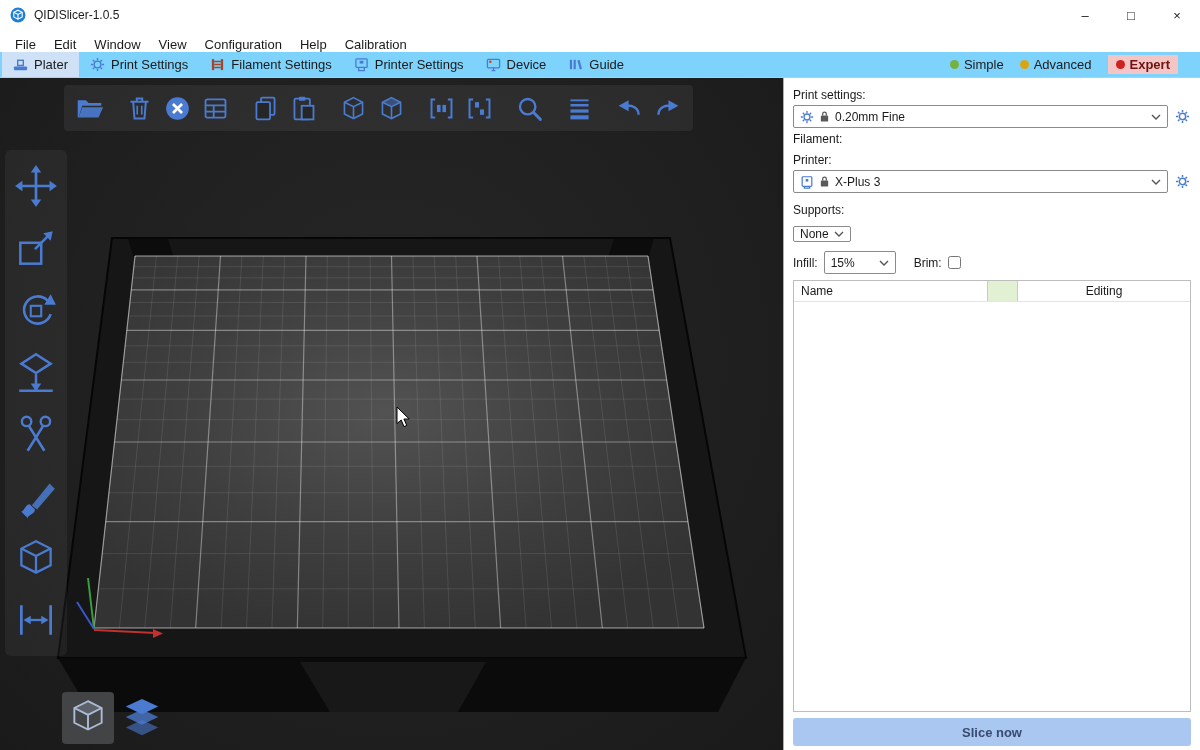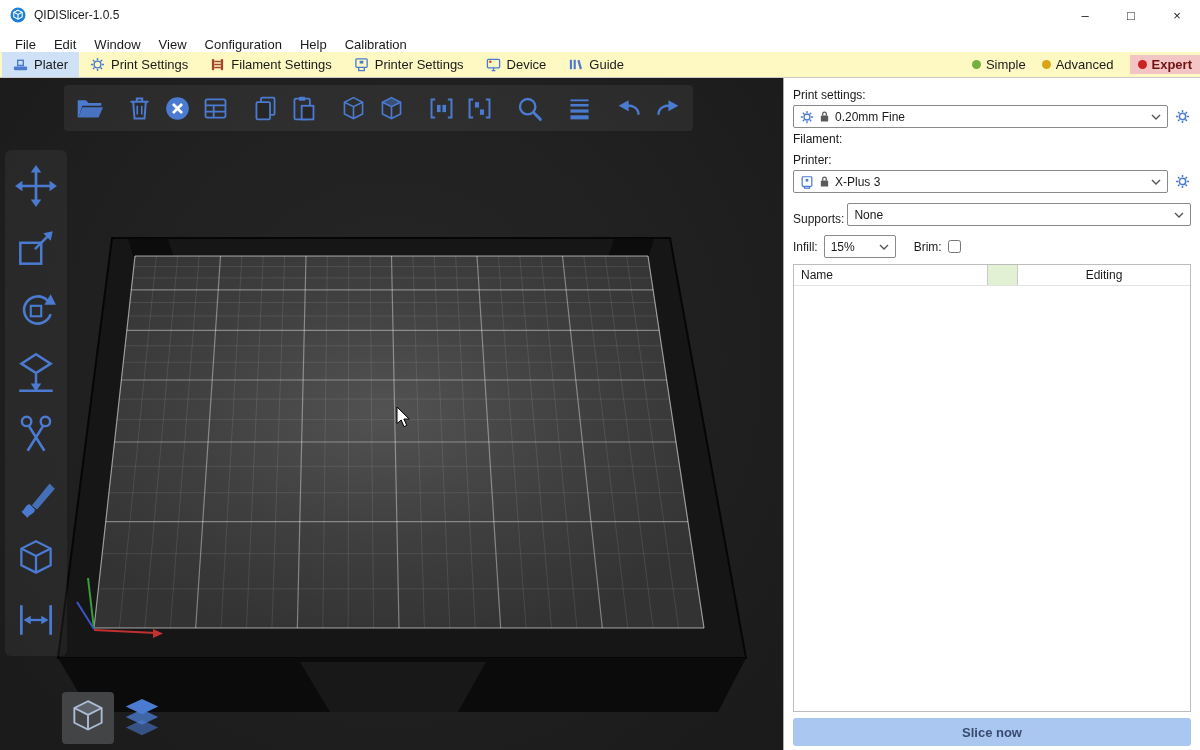--- a/index.html
+++ b/index.html
@@ -15,25 +15,25 @@
   
   .titlebar { height:30px; display:flex; align-items:center; gap:8px; padding-left:10px; background:#fff; font-size:12px; flex:0 0 auto; }
   .win-controls { margin-left:auto; display:flex; height:100%; }
   .win-btn { width:46px; height:100%; display:flex; align-items:center; justify-content:center; font-size:13px; color:#222; background:none; border:none; font-family:inherit; }
 
   
   .menubar { height:22px; display:flex; align-items:flex-end; padding-left:6px; font-size:13px; flex:0 0 auto; background:#fff; }
   .menu-item { padding:0 9px; cursor:default; }
 
   
-  .tabbar { height:26px; display:flex; align-items:stretch; border-bottom:1px solid #c9c9c9; font-size:13px; padding-left:2px; flex:0 0 auto; background:#fef9c3; }
+  .tabbar { height:26px; display:flex; align-items:stretch; border-bottom:1px solid #c9c9c9; font-size:13px; padding-left:2px; flex:0 0 auto; background:#7dd3fc; }
   .tab { display:flex; align-items:center; gap:6px; padding:0 11px; cursor:default; }
   .tab.active { background:#cfe1f7; }
   .tab svg { display:block; }
-  .modes { margin-left:auto; display:flex; align-items:center; gap:16px; padding-right:0; }
+  .modes { margin-left:auto; display:flex; align-items:center; gap:16px; padding-right:22px; }
   .mode { display:flex; align-items:center; gap:5px; }
   .dot { width:9px; height:9px; border-radius:50%; }
   .dot-simple { background:#76b041; }
   .dot-advanced { background:#d9a514; }
   .dot-expert { background:#cc2222; }
   .mode.active-mode { background:#f3c5c5; padding:2px 8px; border-radius:0; font-weight:bold; color:#6e1212; }
 
   
   .main { display:flex; height:672px; flex:0 0 auto; }
   .viewport { position:relative; width:783px; height:672px; overflow:hidden;
@@ -64,21 +64,21 @@
   .panel { width:417px; height:672px; border-left:1px solid #adadad; background:#fff; padding:6px 9px 4px 9px; display:flex; flex-direction:column; font-size:12px; }
   .fieldlabel { margin:4px 0 3px; }
   .combo-row { display:flex; align-items:center; gap:5px; }
   .combo { flex:1; height:23px; border:1px solid #8a8a8a; border-radius:2px; background:#fff; display:flex; align-items:center; gap:5px; padding:0 6px; cursor:default; }
   .combo-text { flex:1; white-space:nowrap; overflow:hidden; font-size:12px; }
   .combo.small { flex:none; width:72px; }
   .chev { flex:0 0 auto; display:flex; }
   .gear-btn { width:18px; height:20px; display:flex; align-items:center; justify-content:center; background:none; border:none; padding:0; }
   .swatch { width:19px; height:13px; background:#1e88e5; border:1px solid #9a9a9a; flex:0 0 auto; }
 
-  .supports-row { display:flex; align-items:flex-end; gap:3px; margin-top:10px; }
+  .supports-row { display:flex; align-items:flex-start; gap:9px; margin-top:10px;flex-direction:column; }
   .infill-row { display:flex; align-items:center; gap:6px; margin-top:9px; }
   .brim-label { margin-left:12px; }
   .brim-cb { width:13px; height:13px; margin:0; }
 
   .objlist { margin-top:6px; border:1px solid #bdbdbd; flex:1; display:flex; flex-direction:column; min-height:0; }
   .objlist-header { display:grid; grid-template-columns:1fr 30px 172px; height:21px; border-bottom:1px solid #e3e3e3; flex:0 0 auto; }
   .oh-cell { display:flex; align-items:center; padding:0 7px; border-right:1px solid #c9c9c9; font-size:12px; }
   .oh-cell.extruder { background:#e2f0d4; }
   .oh-cell.editing { border-right:none; justify-content:center; }
   .objlist-body { flex:1; background:#fff; }

